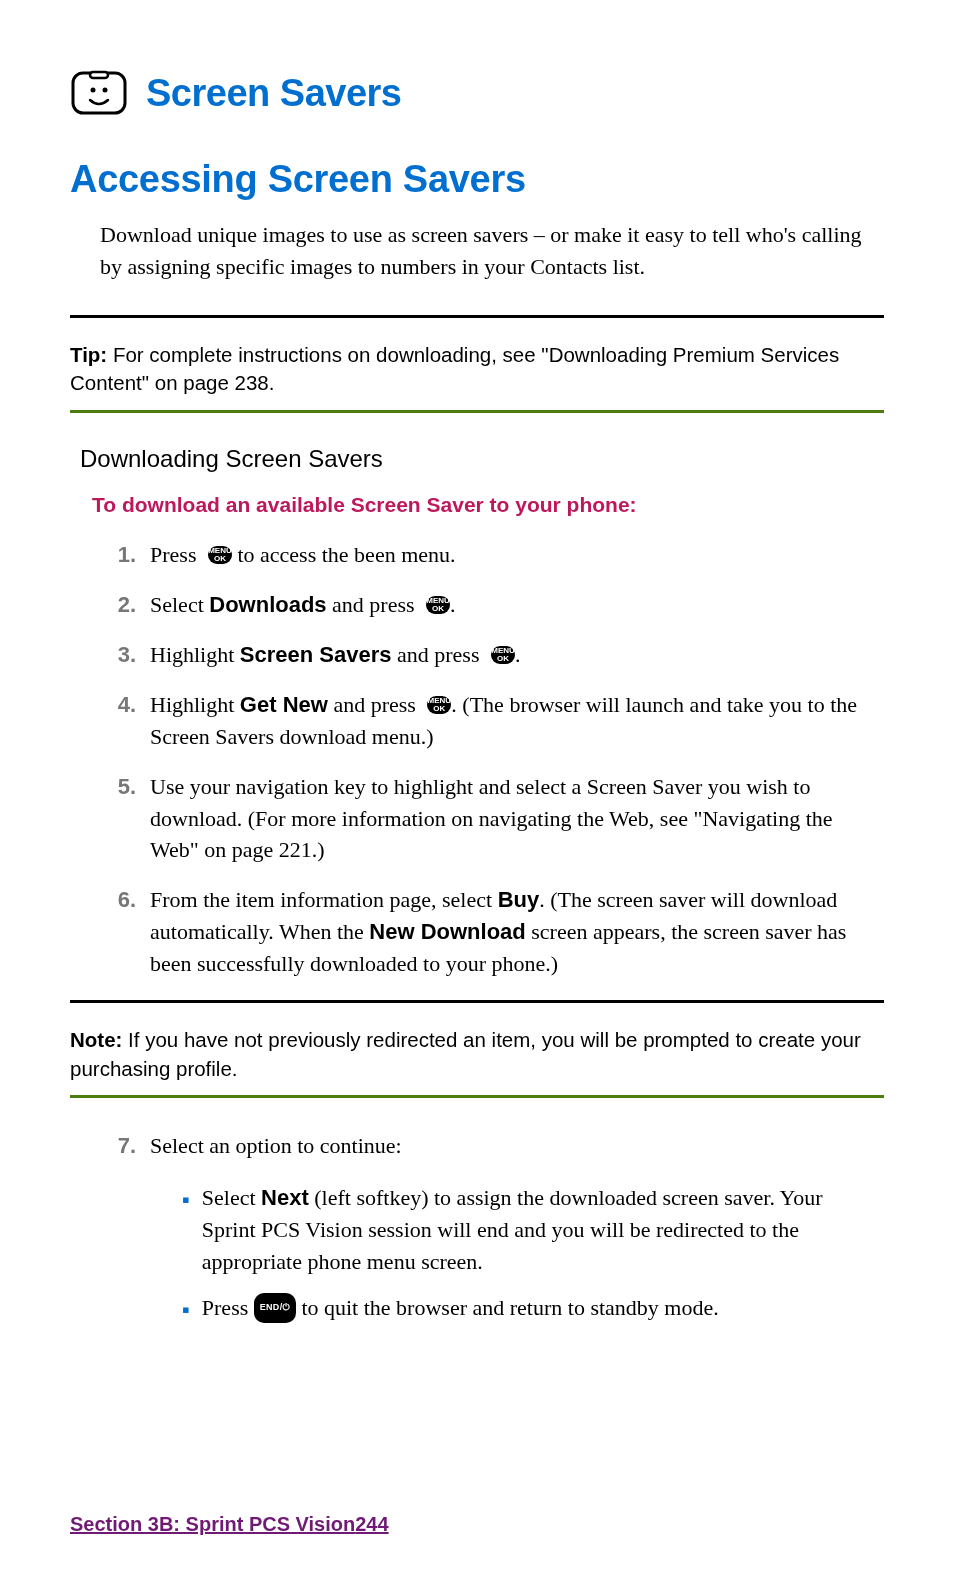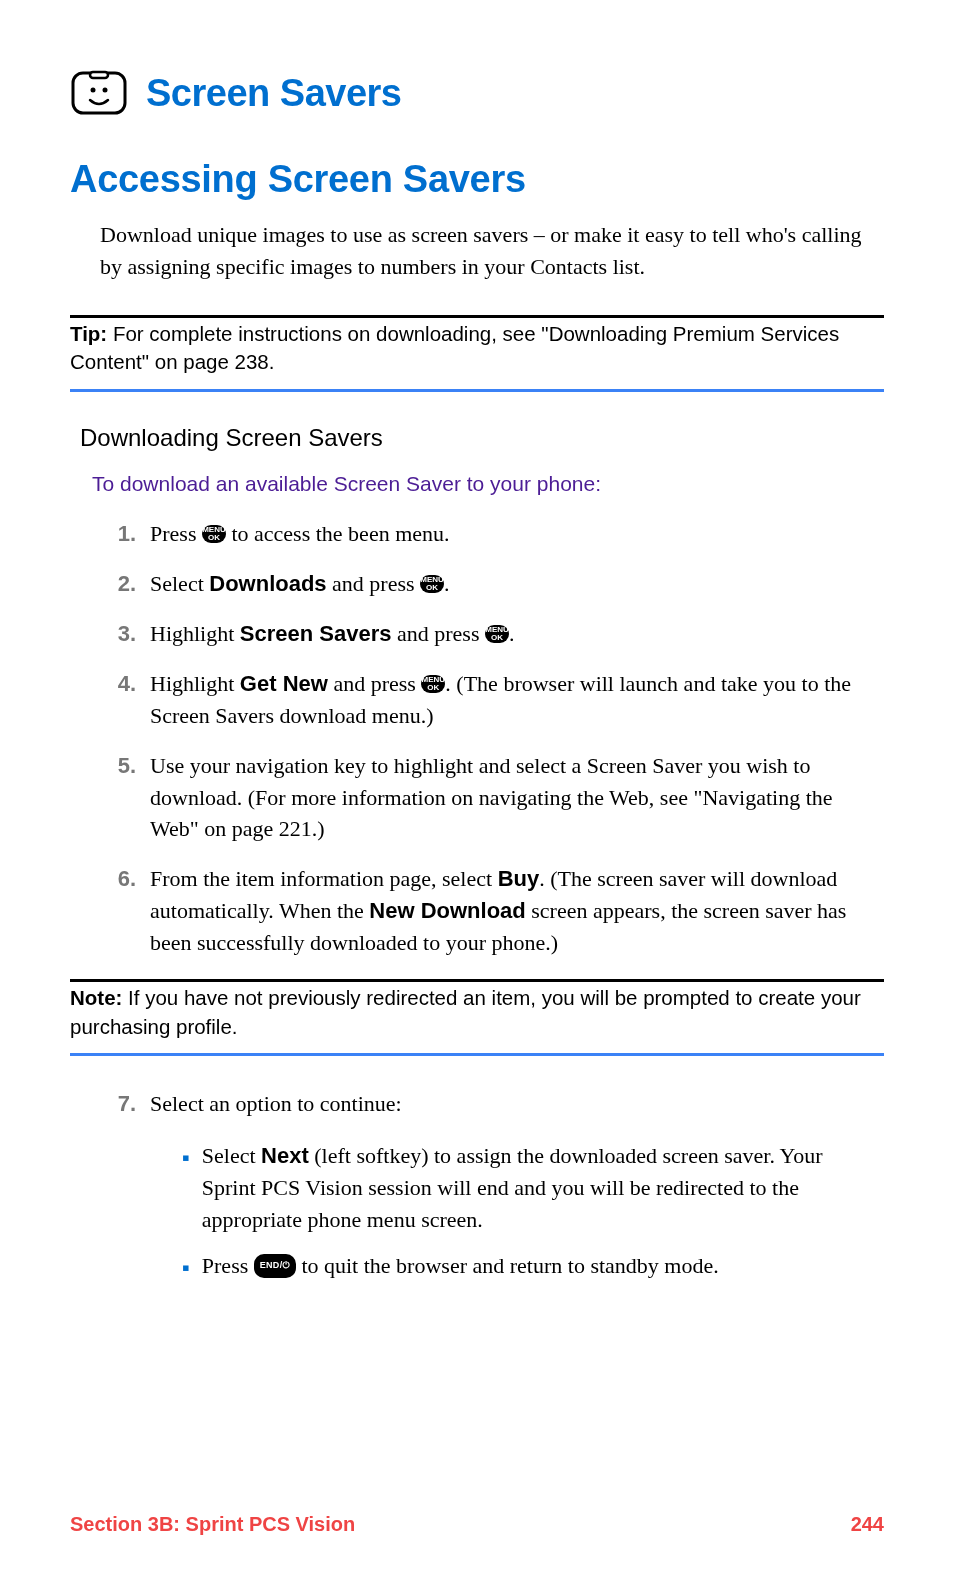--- a/index.html
+++ b/index.html
@@ -7,43 +7,43 @@
   .page { position: relative; width: 954px; height: 1590px; padding: 70px 70px 0 70px; }
 
   .title-row { display: flex; align-items: center; gap: 18px; margin-bottom: 42px; }
   .title-icon { width: 58px; height: 46px; }
   .title-text { font-family: Arial, Helvetica, sans-serif; font-weight: 800; font-size: 38px; color: #006fcf; letter-spacing: -0.5px; }
 
   .section-heading { font-family: Arial, Helvetica, sans-serif; font-weight: 800; font-size: 38px; color: #006fcf; margin-bottom: 18px; letter-spacing:-0.3px; }
 
   .intro { font-size: 22px; line-height: 1.45; margin: 0 20px 32px 30px; }
 
-  .callout { border-top: 3px solid #000; border-bottom: 3px solid #3b82f6; padding: 2px 0 12px 0; margin: 0 0 32px 0; font-family: Arial, Helvetica, sans-serif; font-size: 20.5px; line-height: 1.4; }
+  .callout { border-top: 3px solid #000; border-bottom: 3px solid #4d7c0f; padding: 23px 0 12px 0; margin: 0 0 32px 0; font-family: Arial, Helvetica, sans-serif; font-size: 20.5px; line-height: 1.4; }
   .callout .lbl { font-weight: 800; font-family: Arial, Helvetica, sans-serif; }
 
   .sub-heading { font-family: Arial, Helvetica, sans-serif; font-weight: 400; font-size: 24px; margin: 0 0 20px 10px; }
-  .lead { font-family: Arial, Helvetica, sans-serif; font-weight: 400; font-size: 21px; color: #4c1d95; margin: 0 0 22px 22px; }
+  .lead { font-family: Arial, Helvetica, sans-serif; font-weight: 700; font-size: 21px; color: #be185d; margin: 0 0 22px 22px; }
 
   .steps { margin: 0 20px 20px 36px; }
   .step { display: flex; gap: 14px; margin-bottom: 18px; font-size: 22px; line-height: 1.45; }
   .step .num { font-family: Arial, Helvetica, sans-serif; font-weight: 800; color: #777; min-width: 30px; text-align: right; }
   .step .txt { flex: 1; }
   .step .txt b { font-family: Arial, Helvetica, sans-serif; font-weight: 800; }
 
-  .pill-menu { display: inline-flex; align-items: center; justify-content: center; background:#000; color:#fff; font-family: Arial, Helvetica, sans-serif; font-size: 8px; font-weight: 700; line-height: 1; border-radius: 10px; padding: 2px 4px 2px 4px; vertical-align: middle; position: relative; top:-2px; flex-direction: column; height:18px; width:24px; }
+  .pill-menu { display: inline-flex; align-items: center; justify-content: center; background:#000; color:#fff; font-family: Arial, Helvetica, sans-serif; font-size: 8px; font-weight: 700; line-height: 1; border-radius: 10px; padding: 2px 4px 2px 4px; vertical-align: middle; position: relative; top:-2px; flex-direction: column; height:18px; width:24px;margin-left:6px; }
   .pill-menu span { display:block; line-height: 1; }
 
-  .pill-end { display:inline-flex; align-items:center; justify-content:center; background:#000; color:#fff; font-family: Arial, Helvetica, sans-serif; font-size:9px; font-weight:800; border-radius:10px; padding:3px 6px; vertical-align:middle; position:relative; top:-2px; height:24px; letter-spacing:0.3px; }
+  .pill-end { display:inline-flex; align-items:center; justify-content:center; background:#000; color:#fff; font-family: Arial, Helvetica, sans-serif; font-size:9px; font-weight:800; border-radius:10px; padding:3px 6px; vertical-align:middle; position:relative; top:-2px; height:30px; letter-spacing:0.3px; }
 
   .bullets { margin: 0 20px 0 112px; }
   .bullet { display:flex; gap:12px; font-size:22px; line-height:1.45; margin-bottom:14px; }
   .bullet .marker { color:#006fcf; font-weight:700; position:relative; top:2px; }
   .bullet .btxt b { font-family: Arial, Helvetica, sans-serif; font-weight:800; }
 
-  .footer { position:absolute; bottom:54px; left:70px; right:70px; display:flex; justify-content:space-between; font-family: Arial, Helvetica, sans-serif; font-weight:800; font-size:20px; color:#ef4444; }
+  .footer { position:absolute; bottom:54px; left:70px; right:70px; display:flex; justify-content:flex-start; font-family: Arial, Helvetica, sans-serif; font-weight:800; font-size:20px; color:#701a75;text-decoration:underline; }
 </style>
 </head>
 <body>
 
 <div class="page">
 
   <div class="title-row">
     <svg class="title-icon" viewBox="0 0 58 46">
       <rect x="3" y="3" width="52" height="40" rx="10" ry="10" fill="none" stroke="#000" stroke-width="3"></rect>
       <rect x="20" y="2" width="18" height="6" rx="3" fill="#fff" stroke="#000" stroke-width="2.5"></rect>

